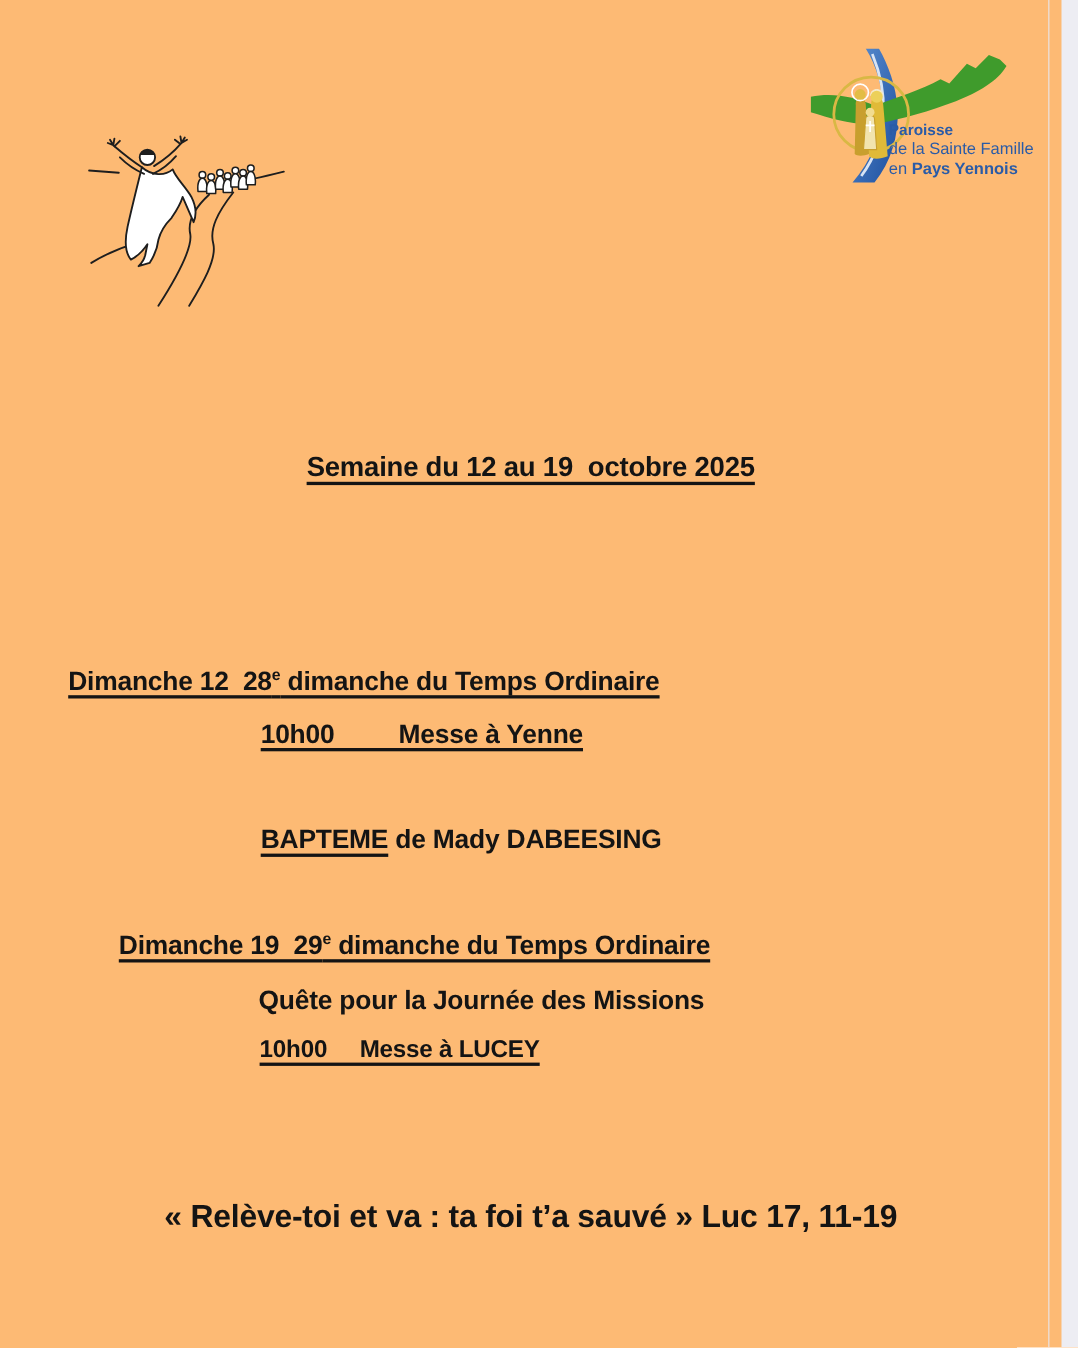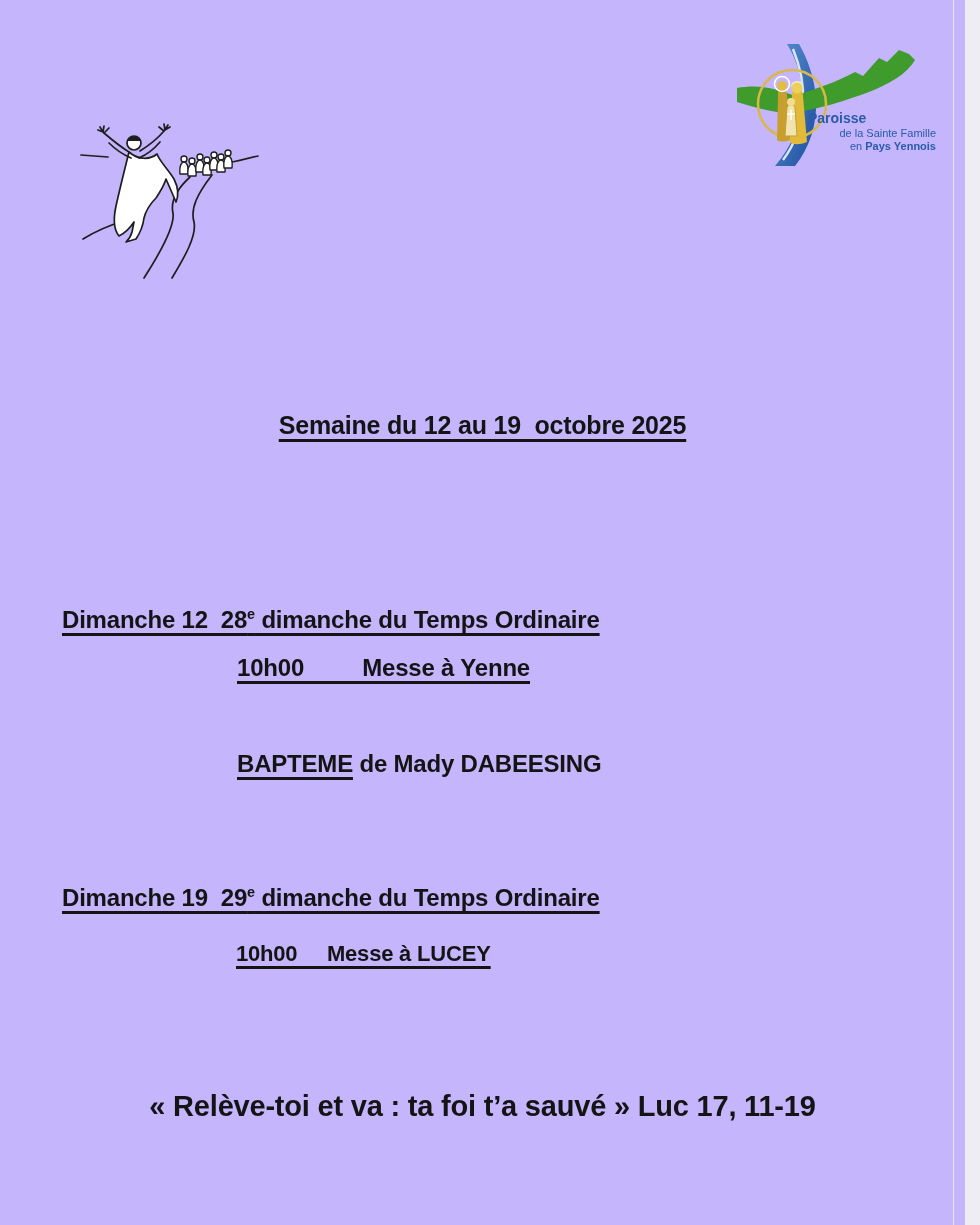--- a/index.html
+++ b/index.html
@@ -1,20 +1,20 @@
 <!DOCTYPE html>
 <html><head>
 <meta charset="utf-8">
 <style>
   * { margin:0; padding:0; box-sizing:border-box; }
   html,body { background:#ffffff; }
   .sheet {
     position:relative;
     width:980px; height:1225px;
-    background:#c4b5fd;
+    background:#fdba74;
     overflow:hidden;
     font-family:"Liberation Sans", sans-serif;
     color:#141414;
   }
   
   .edge-strip {
     position:absolute; top:0; right:0; width:15px; height:100%;
     background:#ededf3;
   }
   .edge-line {
@@ -26,36 +26,36 @@
   .illus { position:absolute; left:80px; top:118px; width:182px; height:162px; }
 
   
   .logo { position:absolute; left:737px; top:44px; width:200px; height:130px; }
   .logo svg { position:absolute; left:0; top:0; }
   .logo-text {
     position:absolute; left:71px; top:66px; width:128px;
     color:#2a5ba7; line-height:1.2; white-space:nowrap;
   }
   .logo-text .lt1 { font-size:14px; font-weight:bold; }
-  .logo-text .lt2 { font-size:11px;text-align:right; }
+  .logo-text .lt2 { font-size:15px; }
   .logo-text .lt-b { font-weight:bold; }
 
   
   .txt { position:absolute; white-space:pre; font-weight:bold; letter-spacing:-0.2px; }
   .u   { text-decoration:underline; text-decoration-thickness:2.5px; text-underline-offset:5px; }
   .center { left:0; width:965px; text-align:center; }
 
   .title    { top:411px; font-size:25px; }
   .h-line   { font-size:24px; left:62px; }
   .b-line   { font-size:24px; left:237px; }
   .s12-head { top:606px; }
   .s12-mass { top:654px; }
   .s12-int  { top:702px; }
   .s12-bap  { top:750px; }
-  .s19-head { top:884px; }
+  .s19-head { top:846px;margin-left:46px; }
   .s19-col  { top:896px; left:235px; }
   .s19-mass { top:941px; left:236px; font-size:22px; }
   .s19-int  { top:999px; }
   .quote    { top:1090px; font-size:29px; }
 
   sup { font-size:60%; vertical-align:super; line-height:0; }
 </style>
 </head>
 <body>
 
@@ -148,17 +148,18 @@
     </div>
   </div>
 
   <div class="txt title center u">Semaine du 12 au 19  octobre 2025</div>
 
   <div class="txt h-line s12-head u"><span>Dimanche 12  28</span><sup>e</sup><span> dimanche du Temps Ordinaire</span></div>
   <div class="txt b-line s12-mass u">10h00         Messe à Yenne</div>
   <div class="txt b-line s12-bap"><span class="u">BAPTEME</span><span> de Mady DABEESING</span></div>
 
   <div class="txt h-line s19-head u"><span>Dimanche 19  29</span><sup>e</sup><span> dimanche du Temps Ordinaire</span></div>
+  <div class="txt b-line s19-col">Quête pour la Journée des Missions</div>
   <div class="txt s19-mass u" style="position:absolute;">10h00     Messe à LUCEY</div>
 
   <div class="txt quote center">« Relève-toi et va : ta foi t’a sauvé » Luc 17, 11-19</div>
 
 </div>
 
 </body></html>

